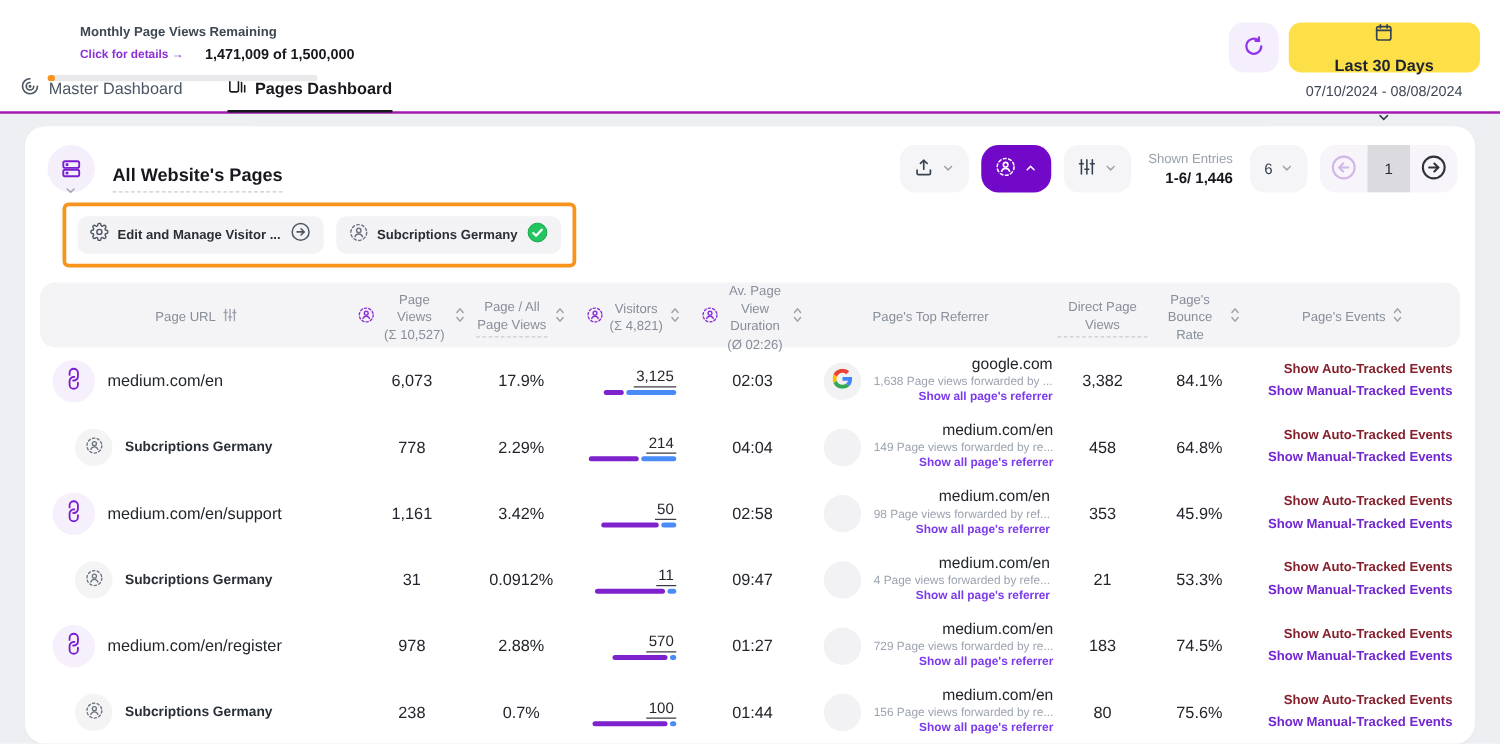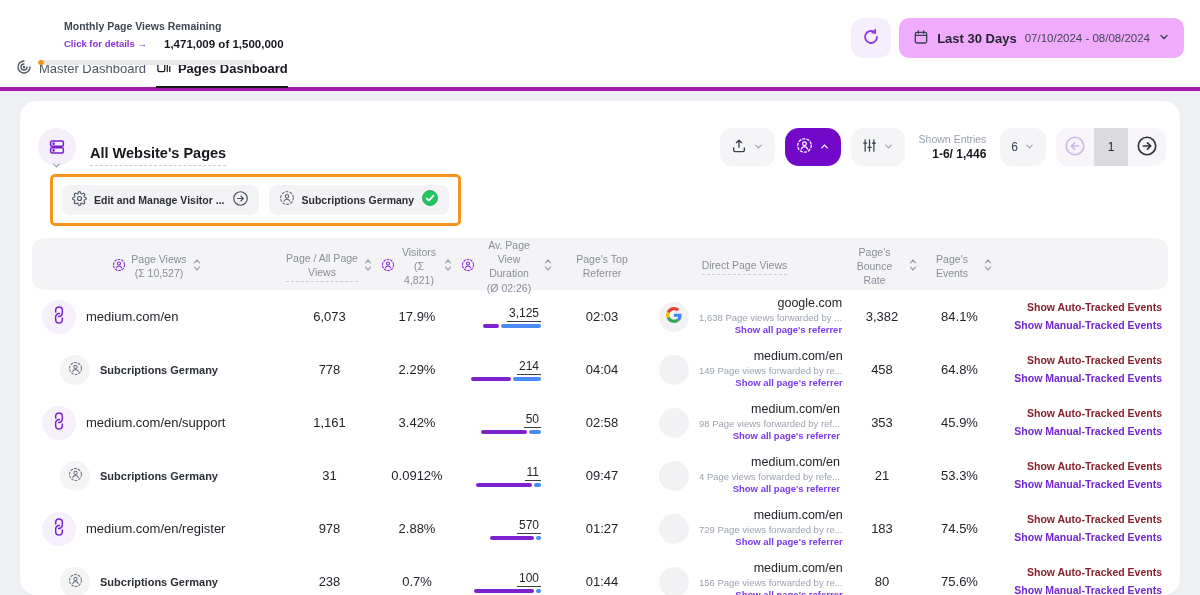--- a/index.html
+++ b/index.html
@@ -13,39 +13,39 @@
   .quota { margin-left:22px; width:216px; position:relative; padding-top:2px; }
   .quota-top { display:flex;margin-left:26px; }
   .quota-label { font-size:10.5px; font-weight:700; color:#3F4754; line-height:1.2; }
   .quota-link { font-size:9.5px; color:#8B2FD6; font-weight:600; cursor:pointer; }
   .quota-value { position:absolute; left:126px; top:20px; width:160px; font-size:11.5px; font-weight:700; color:#16181D; white-space:nowrap; }
   .quota-bar { margin-top:9px; height:5px; width:216px; background:#E9E9EB; border-radius:3px; overflow:hidden; }
   .quota-fill { height:100%; background:var(--orange); border-radius:3px; }
   .topbar-right { margin-left:auto; display:flex; gap:8px; align-items:center; }
   .refresh-btn { width:40px; height:40px; border:none; border-radius:12px; background:#F5EEFC; cursor:pointer;
                  display:flex; align-items:center; justify-content:center; }
-  .date-pill { height:40px; border:none; border-radius:10px; background:#f0abfc; cursor:pointer;
-               display:flex; align-items:center; gap:8px; padding:0 14px; font-family:inherit; }
+  .date-pill { height:40px; border:none; border-radius:10px; background:#fde047; cursor:pointer;
+               display:flex; align-items:center; gap:8px; padding:0 14px; font-family:inherit;flex-direction:column; }
   .date-preset { font-size:13px; font-weight:700; color:#1F2430; }
   .date-range { font-size:11.5px; color:#3F4754; }
 
   
-  .tabs { background:#fff; height:31px; display:flex; align-items:flex-end; padding:0 16px; border-bottom:4px solid #a21caf; gap:10px; }
+  .tabs { background:#fff; height:31px; display:flex; align-items:flex-end; padding:0 16px; border-bottom:2px solid #a21caf; gap:36px; }
   .tab { display:flex; align-items:center; gap:7px; font-size:13px; color:#4B5563; padding-bottom:9px; cursor:pointer; }
   .tab.active { color:#16181D; font-weight:700; border-bottom:2px solid #16181D; margin-bottom:-1px; }
 
   
   .main { padding:10px 20px 0 20px; height:504px; }
   .card { background:#fff; border-radius:16px; height:100%; overflow:hidden; box-shadow:0 1px 2px rgba(20,20,40,.04); }
   .card-head { display:flex; align-items:flex-end; padding:15px 14px 4px 18px; }
   .card-icon-wrap { position:relative; width:38px; margin-right:14px; }
   .card-icon { width:38px; height:38px; border-radius:50%; background:#F5EFFB; display:flex; align-items:center; justify-content:center; }
   .card-icon-chev { position:absolute; left:13px; bottom:-9px; color:#9CA3AF; }
   .card-title { font-size:14.5px; font-weight:700; color:#16181D; border-bottom:1px dashed #C9CCD3; padding-bottom:4px; }
-  .head-controls { margin-left:auto; display:flex; align-items:center; gap:10px;margin-top:12px; }
+  .head-controls { margin-left:auto; display:flex; align-items:center; gap:10px; }
   .ctrl-pill { height:38px; border:none; border-radius:12px; background:#F5F5F7; cursor:pointer;
                display:flex; align-items:center; justify-content:center; gap:6px; padding:0 11px; }
   .ctrl-pill.purple { background:var(--accent); border-radius:14px; }
   .shown { text-align:right; line-height:1.35; margin:0 4px; }
   .shown-label { font-size:10.5px; color:#9AA1AB; }
   .shown-value { font-size:12px; font-weight:700; color:#16181D; }
   .pager { height:38px; border-radius:12px; background:#F7F5FA; display:flex; align-items:center; overflow:hidden; }
   .pager-prev, .pager-next { width:38px; height:38px; border:none; background:transparent; display:flex; align-items:center; justify-content:center; cursor:pointer; }
   .pager-prev { opacity:.45; }
   .pager-current { width:34px; height:38px; background:#DBDBDF; display:flex; align-items:center; justify-content:center;
@@ -297,20 +297,33 @@
               <polyline points="7.5,12.5 10.5,15.5 16.5,9" fill="none" stroke="#fff" stroke-width="2.4" stroke-linecap="round" stroke-linejoin="round"></polyline>
             </svg>
         </span>
       </div>
     </div>
 
     
     <div class="table">
       <div class="trow thead">
         <div class="th">
+          <span class="lbl">Page URL</span>
+          <span>
+            <svg width="12" height="12" viewBox="0 0 24 24" fill="none" stroke="#9CA3AF" stroke-width="2.2" stroke-linecap="round">
+              <line x1="5" y1="3" x2="5" y2="21"></line>
+                <line x1="12" y1="3" x2="12" y2="21"></line>
+                <line x1="19" y1="3" x2="19" y2="21"></line>
+              <line x1="2.5" y1="8" x2="7.5" y2="8"></line>
+                <line x1="9.5" y1="15" x2="14.5" y2="15"></line>
+                <line x1="16.5" y1="8" x2="21.5" y2="8"></line>
+            </svg>
+          </span>
+        </div>
+        <div class="th">
           <span>
             <svg width="14" height="14" viewBox="0 0 24 24" fill="none" stroke="#8B2FD6" stroke-width="1.9" stroke-linecap="round">
               <circle cx="12" cy="12" r="9.5" stroke-dasharray="3 3"></circle>
                 <circle cx="12" cy="9.5" r="2.6"></circle>
                 <path d="M7.5 17c.8-2.3 2.5-3.3 4.5-3.3s3.7 1 4.5 3.3"></path>
             </svg>
           </span>
           <span class="lbl"><span>Page Views</span><span class="sub">(Σ 10,527)</span></span>
           <span>
             <svg width="10" height="14" viewBox="0 0 24 34" fill="none" stroke="#9CA3AF" stroke-width="3" stroke-linecap="round">

